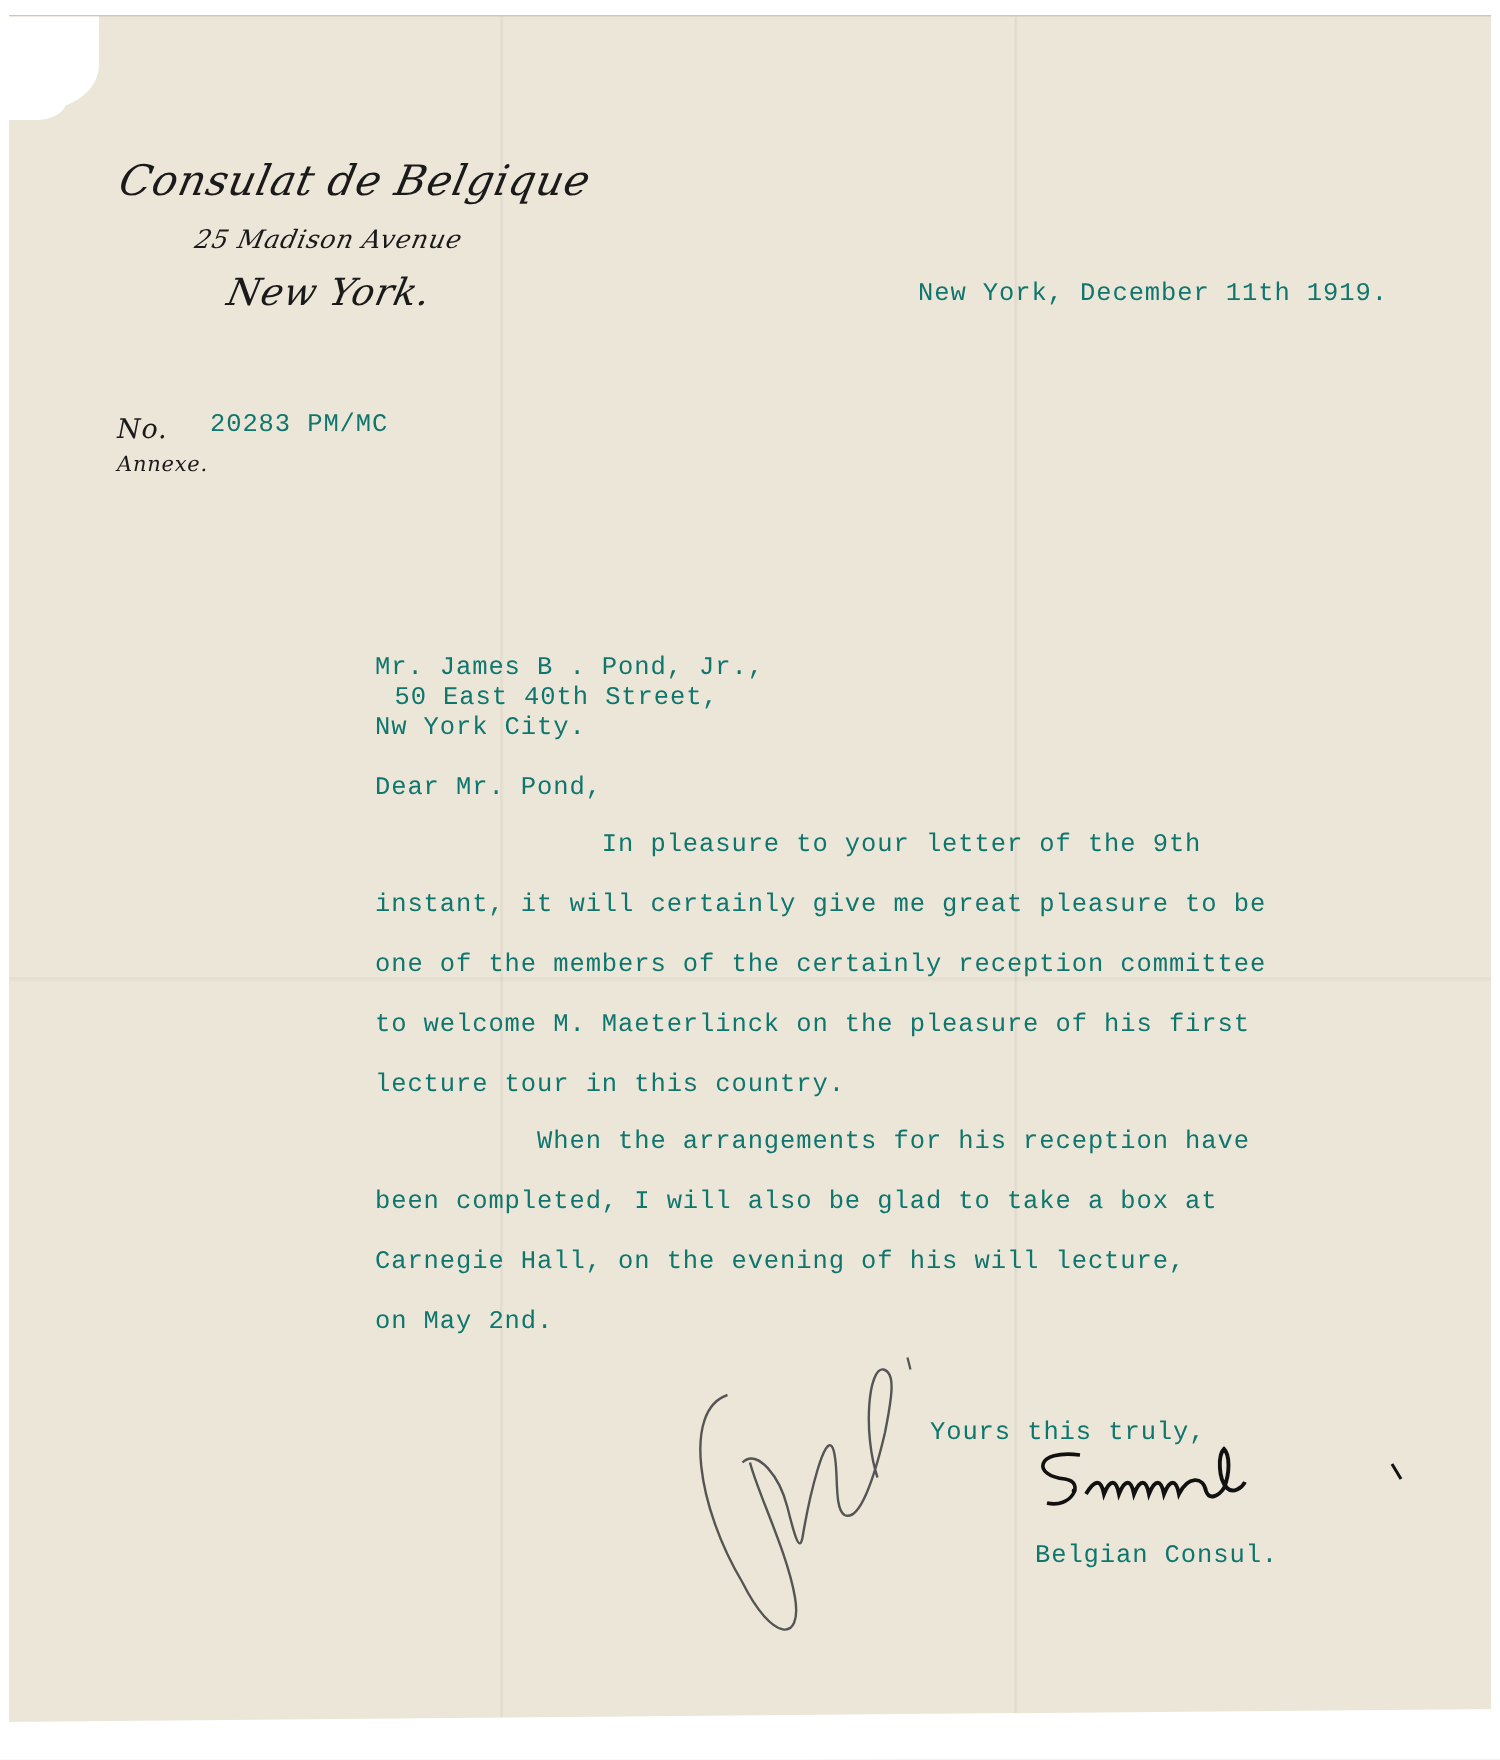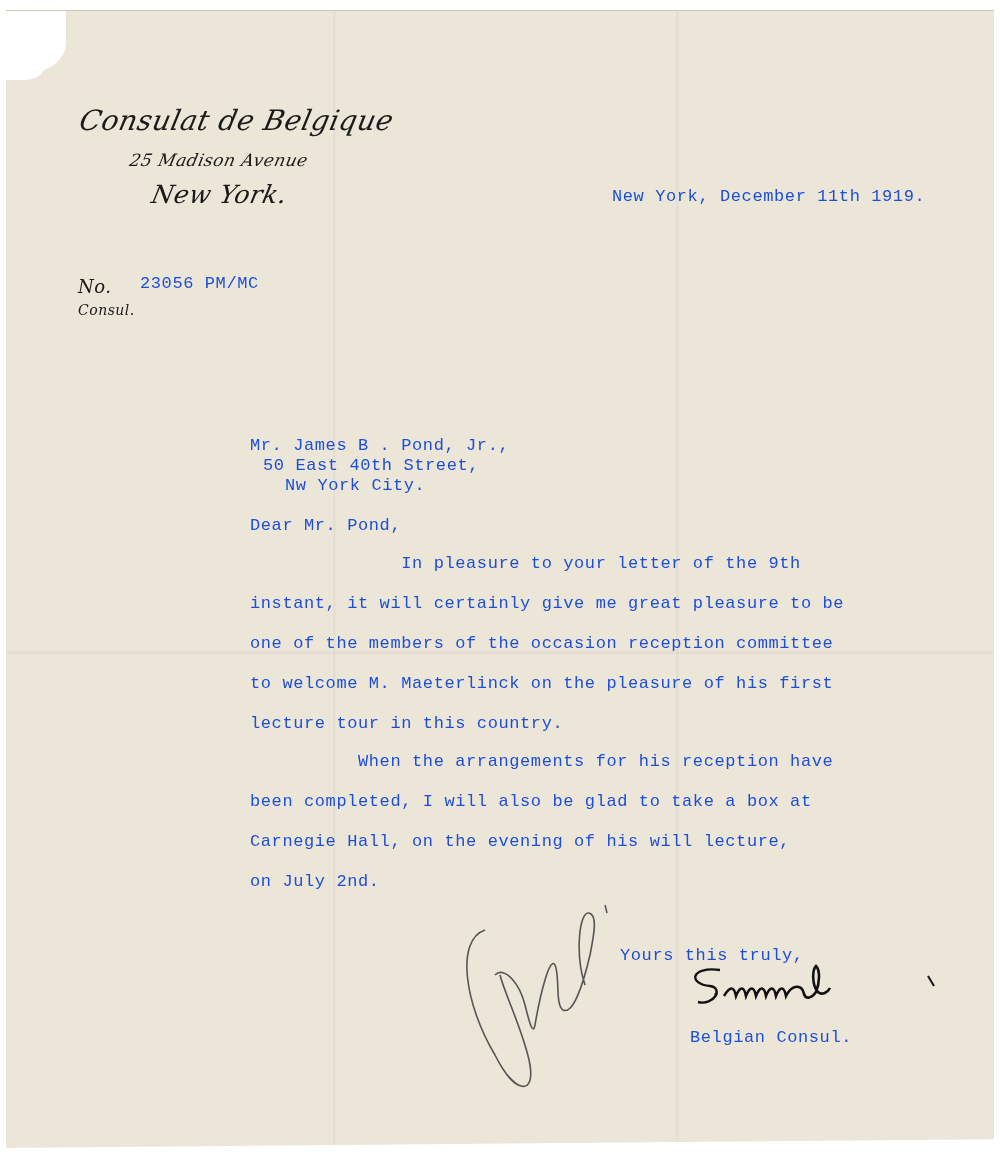--- a/index.html
+++ b/index.html
@@ -25,73 +25,73 @@
   }
   .bottom-cut {
     position:absolute; left:0; top:1148px; width:1000px; height:30px; background:#fff;
     transform:skewY(-0.5deg); transform-origin:left top;
   }
   .script {
     font-family:"DejaVu Serif", serif; font-style:italic; color:#1a1a1a; position:absolute;
     letter-spacing:0.5px;
   }
   .type {
-    font-family:"Liberation Mono", "DejaVu Sans Mono", monospace; color:#1d4ed8;
+    font-family:"Liberation Mono", "DejaVu Sans Mono", monospace; color:#0f766e;
     position:absolute; font-size:17px; letter-spacing:0.6px; white-space:pre;
   }
   .lh-name { left:80px; top:104px; font-size:28px; transform:skewX(-12deg); }
   .lh-addr { left:130px; top:150px; font-size:17px; transform:skewX(-12deg); }
   .lh-city { left:152px; top:180px; font-size:25px; transform:skewX(-12deg); }
   .ref-label { left:78px; top:276px; font-size:18px; }
   .annexe-label { left:78px; top:302px; font-size:14px; }
   .ref-value { left:140px; top:274px; }
   .dateline { left:612px; top:187px; }
   .addr1 { left:250px; top:436px; line-height:20px; }
   .addr2 { left:250px; top:456px;margin-left:13px; }
-  .addr3 { left:250px; top:476px;margin-left:35px; }
+  .addr3 { left:250px; top:476px; }
   .salutation { left:250px; top:516px; }
   .body-line { left:250px; }
   .closing { left:620px; top:946px; }
   .title { left:690px; top:1028px; }
   .sig-svg, .pencil-svg { position:absolute; }
 </style>
 </head>
 <body>
 
 <div class="paper">
   <div class="tear"></div>
   <div class="tear2"></div>
 </div>
 <div class="bottom-cut"></div>
 
 <div class="script lh-name">Consulat de Belgique</div>
 <div class="script lh-addr">25 Madison Avenue</div>
 <div class="script lh-city">New York.</div>
 
 <div class="script ref-label">No.</div>
-<div class="type ref-value">23056 PM/MC</div>
-<div class="script annexe-label">Consul.</div>
+<div class="type ref-value">20283 PM/MC</div>
+<div class="script annexe-label">Annexe.</div>
 
 <div class="type dateline">New York, December 11th 1919.</div>
 
 <div class="type addr1">Mr. James B . Pond, Jr.,</div>
 <div class="type addr2">50 East 40th Street,</div>
 <div class="type addr3">Nw York City.</div>
 
 <div class="type salutation">Dear Mr. Pond,</div>
 
 <div class="type body-line" style="top:554px">              In pleasure to your letter of the 9th</div>
 <div class="type body-line" style="top:594px">instant, it will certainly give me great pleasure to be</div>
-<div class="type body-line" style="top:634px">one of the members of the occasion reception committee</div>
+<div class="type body-line" style="top:634px">one of the members of the certainly reception committee</div>
 <div class="type body-line" style="top:674px">to welcome M. Maeterlinck on the pleasure of his first</div>
 <div class="type body-line" style="top:714px">lecture tour in this country.</div>
 <div class="type body-line" style="top:752px">          When the arrangements for his reception have</div>
 <div class="type body-line" style="top:792px">been completed, I will also be glad to take a box at</div>
 <div class="type body-line" style="top:832px">Carnegie Hall, on the evening of his will lecture,</div>
-<div class="type body-line" style="top:872px">on July 2nd.</div>
+<div class="type body-line" style="top:872px">on May 2nd.</div>
 
 <div class="type closing">Yours this truly,</div>
 
 <svg class="sig-svg" style="left:680px; top:962px;" width="270" height="50" viewBox="0 0 270 50">
   <path d="M40 8 C10 4, 8 22, 30 24 C44 26, 34 44, 18 40" fill="none" stroke="#111" stroke-width="2.4"></path>
   <path d="M44 34 c6 -10 10 -10 12 0 c4 -10 8 -10 10 0 c4 -10 8 -10 10 0 c4 -10 8 -10 10 0 c4 -10 8 -10 10 0 c4 -10 8 -10 10 0 c6 -12 16 -12 18 -2 c2 6 8 4 12 -2 c4 -10 4 -22 0 -26 c-4 4 -4 20 2 26 c4 4 10 0 12 -4" fill="none" stroke="#111" stroke-width="2.6"></path>
   <circle cx="36" cy="32" r="1.6" fill="#111"></circle>
   <path d="M248 14 l6 10" stroke="#111" stroke-width="2"></path>
 </svg>
 

